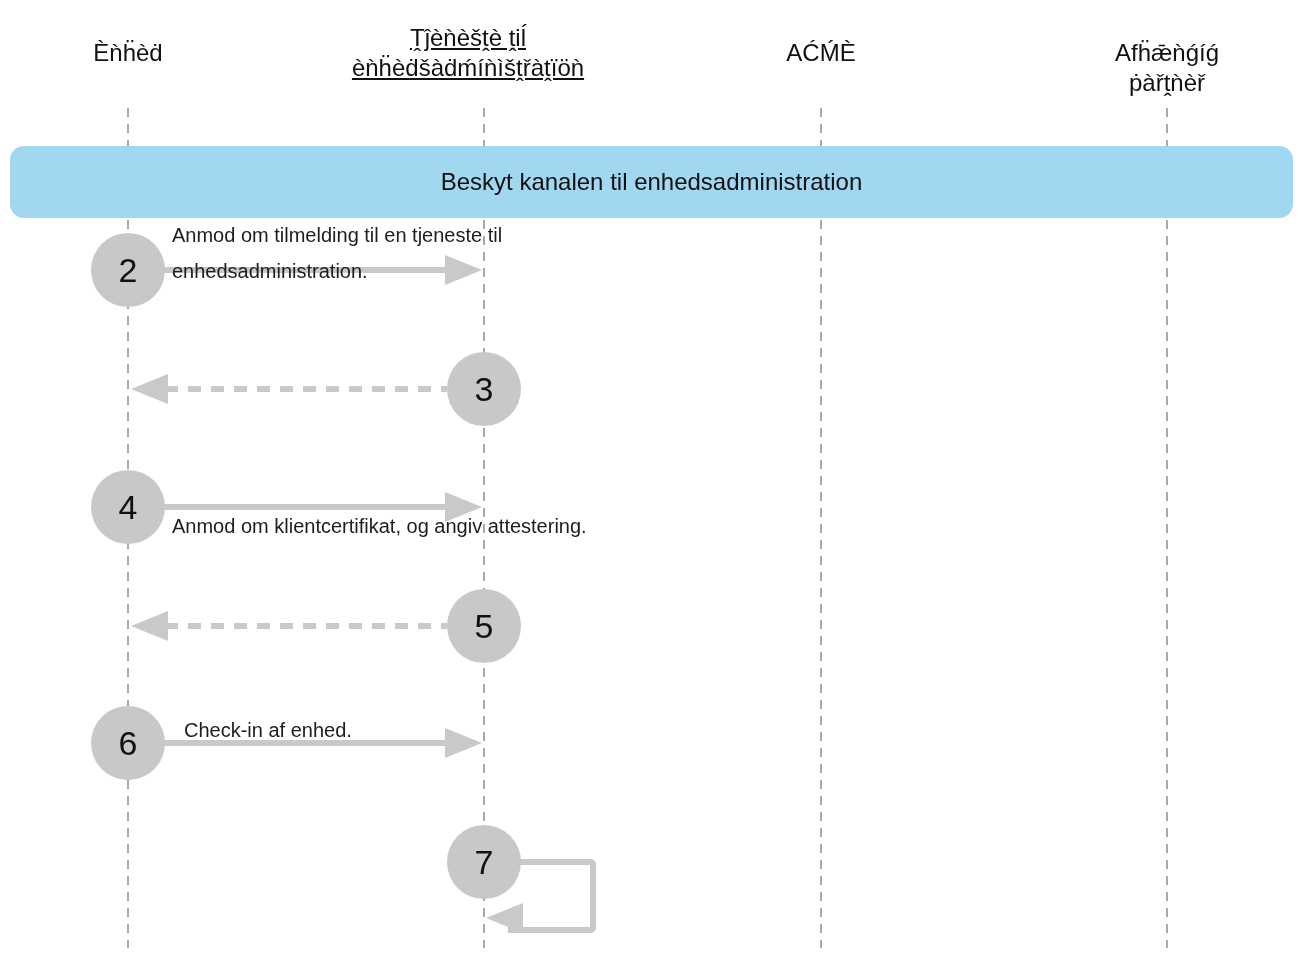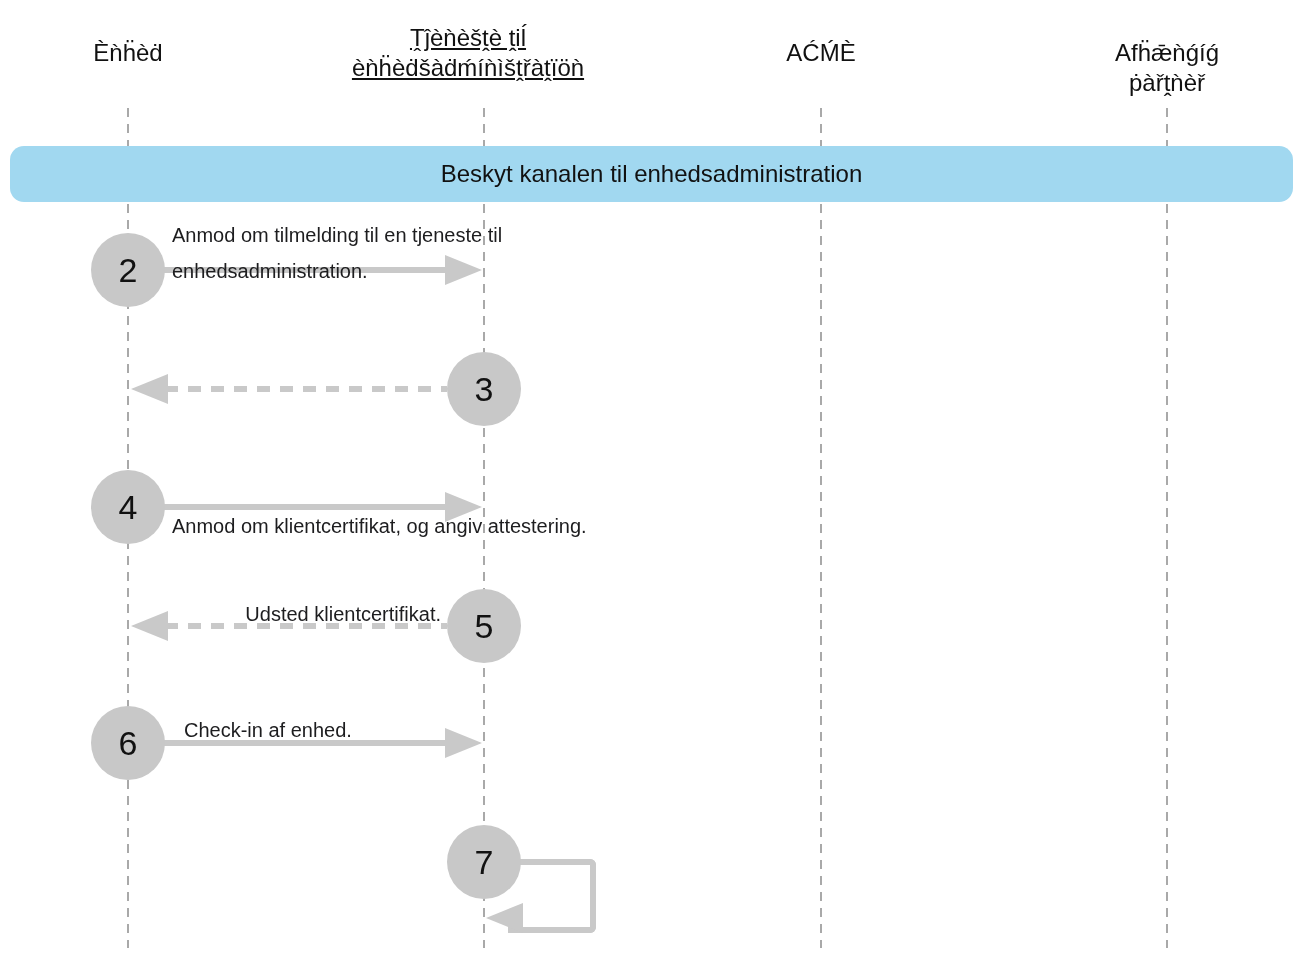--- a/index.html
+++ b/index.html
@@ -18,21 +18,21 @@
 
   
   .actor{
     position:absolute;transform:translateX(-50%);
     font-size:24px;line-height:30px;text-align:center;white-space:pre-line;
     color:#111;z-index:2;
   }
 
   
   .banner{
-    position:absolute;left:10px;top:146px;width:1283px;height:56px;
+    position:absolute;left:10px;top:146px;width:1283px;height:72px;
     background:#a1d8f0;border-radius:14px;z-index:2;
     display:flex;align-items:center;justify-content:center;
   }
   .banner span{font-size:24px;color:#111;}
 
   
   .node{
     position:absolute;width:74px;height:74px;border-radius:50%;
     background:#c8c8c8;z-index:3;
     display:flex;align-items:center;justify-content:center;
@@ -113,21 +113,20 @@
   </div>
   <div class="node" style="left:447px;top:352px;">3</div>
 
   <div class="msg" style="left:172px;top:476px;margin-top:32px;">Anmod om klientcertifikat, og angiv attestering.</div>
   <div class="arrow-right" style="top:492px;">
     <div class="line"></div>
     <div class="head"></div>
   </div>
   <div class="node" style="left:91px;top:470px;">4</div>
 
-  <div class="msg right-al" style="right:862px;top:596px;">Udsted klientcertifikat.</div>
   <div class="arrow-left" style="top:611px;">
     <div class="head"></div>
     <div class="line"></div>
   </div>
   <div class="node" style="left:447px;top:589px;">5</div>
 
   <div class="msg" style="left:184px;top:712px;">Check-in af enhed.</div>
   <div class="arrow-right" style="top:728px;">
     <div class="line"></div>
     <div class="head"></div>

